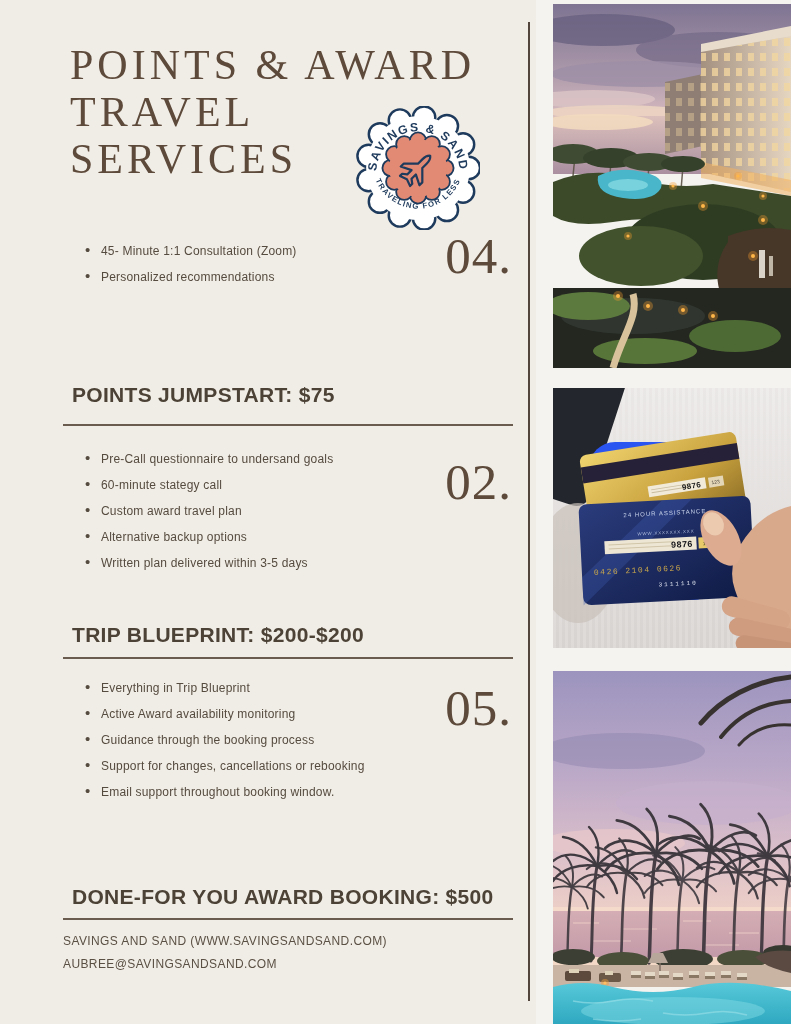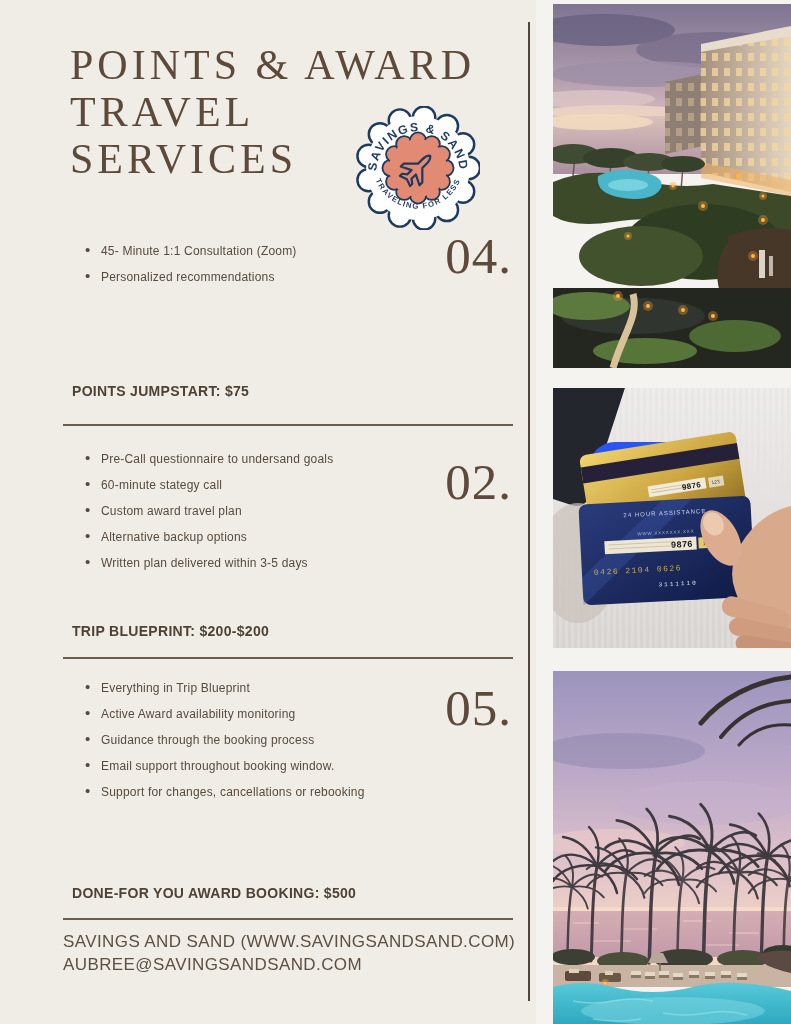--- a/index.html
+++ b/index.html
@@ -21,27 +21,27 @@
   .num1{top:230px}.num2{top:456px}.num3{top:682px}
 
   .bullets{position:absolute;margin:0;padding:0;list-style:none;font-size:12px;line-height:26px;
            color:#564b3f;letter-spacing:.2px;}
   .bullets li{position:relative;padding-left:17px;}
   .bullets li::before{content:"•";position:absolute;left:1px;top:-1px;font-size:15px;}
   .l1{left:84px;top:238px;width:322px;}
   .l2{left:84px;top:446px;width:282px;}
   .l3{left:84px;top:675px;width:296px;}
 
-  .price{position:absolute;left:72px;font-size:14px;font-weight:bold;color:#4c4236;letter-spacing:.3px;}
+  .price{position:absolute;left:72px;font-size:21px;font-weight:bold;color:#4c4236;letter-spacing:.3px;}
   .p1{top:383px}.p2{top:623px}.p3{top:885px}
 
   .hline{position:absolute;left:63px;width:450px;height:1.5px;background:#6a5c4e;}
   .h1{top:424px}.h2{top:657px}.hf{top:918px}
 
-  .footer{position:absolute;left:63px;top:930px;font-size:17px;line-height:23px;
+  .footer{position:absolute;left:63px;top:930px;font-size:12px;line-height:23px;
           color:#5b5044;letter-spacing:.4px;}
 
   .vline{position:absolute;left:528px;top:22px;width:1.5px;height:979px;background:#52463c;}
 
   .photo{position:absolute;left:553px;width:238px;overflow:hidden;}
   .photo svg{display:block;width:100%;height:100%;}
   .ph1{top:4px;height:364px;}
   .ph2{top:388px;height:260px;}
   .ph3{top:671px;height:353px;}
 </style>
@@ -122,22 +122,22 @@
       <li>60-minute stategy call</li>
       <li>Custom award travel plan</li>
       <li>Alternative backup options</li>
       <li>Written plan delivered within 3-5 days</li>
     </ul>
   <ul class="bullets l3">
 
   <li>Everything in Trip Blueprint</li>
       <li>Active Award availability monitoring</li>
       <li>Guidance through the booking process</li>
+      <li>Support for changes, cancellations or rebooking</li>
       <li>Email support throughout booking window.</li>
-      <li>Support for changes, cancellations or rebooking</li>
     </ul>
 
   <div class="price p1">POINTS JUMPSTART: $75</div>
   <div class="price p2">TRIP BLUEPRINT: $200-$200</div>
   <div class="price p3">DONE-FOR YOU AWARD BOOKING: $500</div>
 
   <div class="hline h1"></div>
   <div class="hline h2"></div>
   <div class="hline hf"></div>
 

